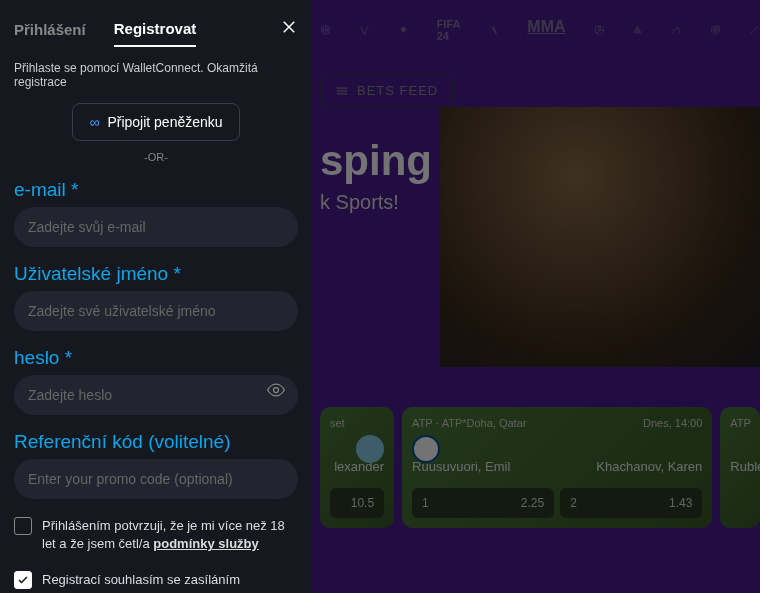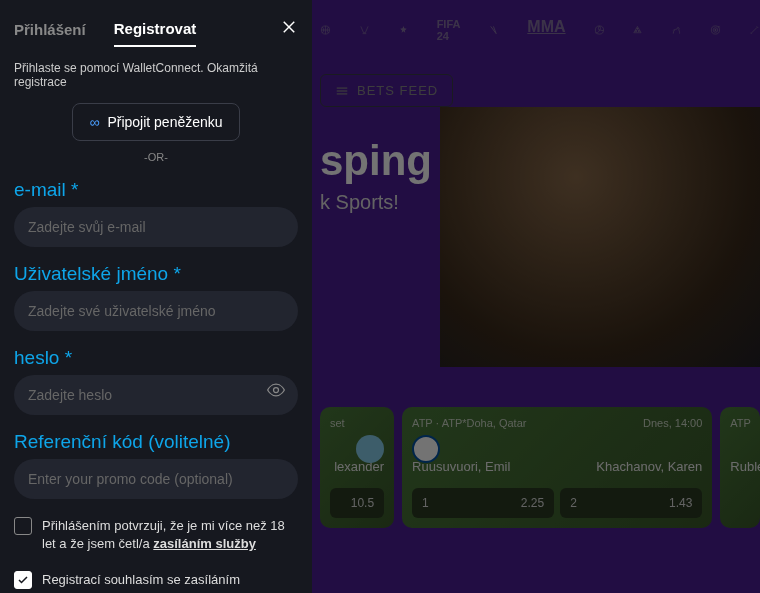--- a/index.html
+++ b/index.html
@@ -179,21 +179,21 @@
           <circle cx="12" cy="12" r="3"></circle>
         </svg>
     </span>
   </div>
 
   <label class="field-label">Referenční kód (volitelné)</label>
   <input class="field-input" placeholder="Enter your promo code (optional)" style="">
 
   <div class="chk-row">
     <div class="chk"></div>
-    <div><span>Přihlášením potvrzuji, že je mi více než 18 let a že jsem četl/a </span><span class="terms-link">zasíláním služby</span></div>
+    <div><span>Přihlášením potvrzuji, že je mi více než 18 let a že jsem četl/a </span><span class="terms-link">podmínky služby</span></div>
   </div>
   <div class="chk-row">
     <div class="chk checked">
       <svg width="12" height="12" viewBox="0 0 24 24" fill="none" stroke="currentColor" stroke-width="3">
           <polyline points="4 12 9 17 20 6"></polyline>
         </svg>
     </div>
     <div>Registrací souhlasím se zasíláním marketingových nabídek</div>
   </div>
 

